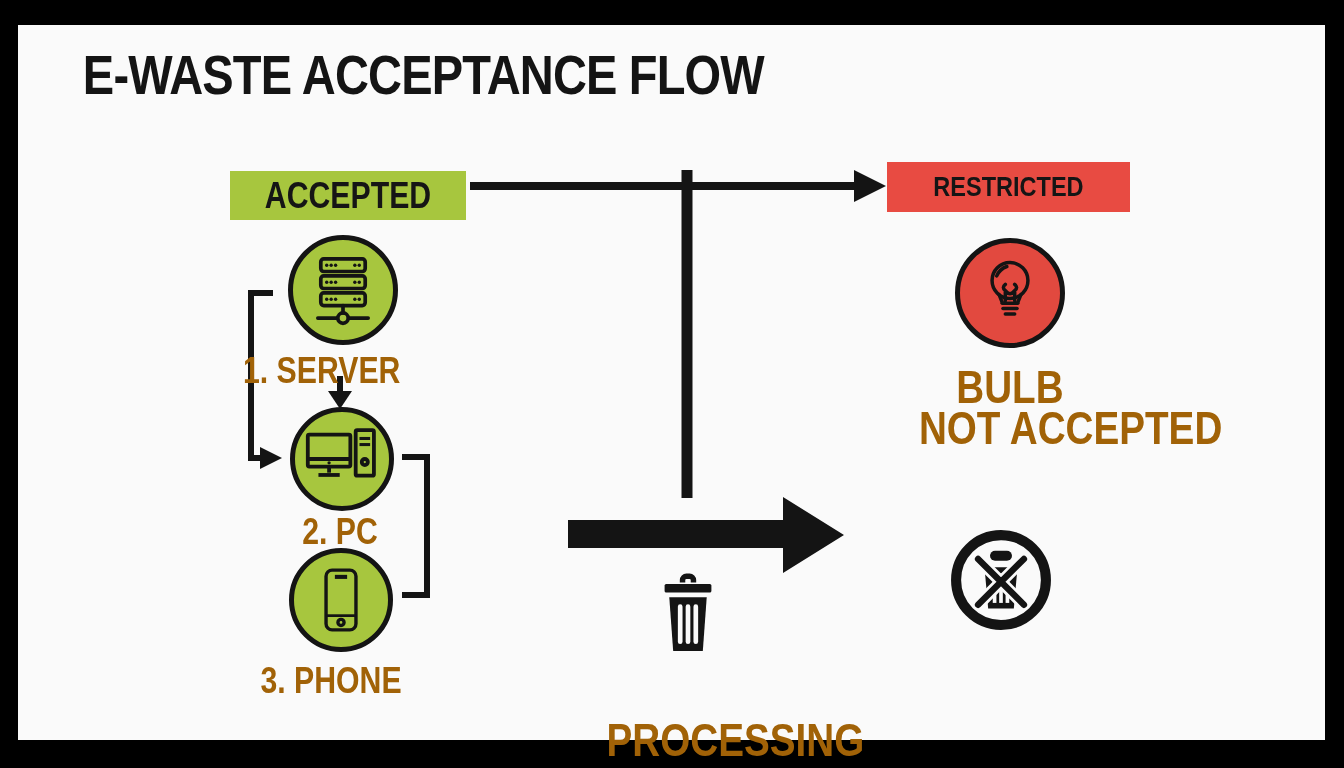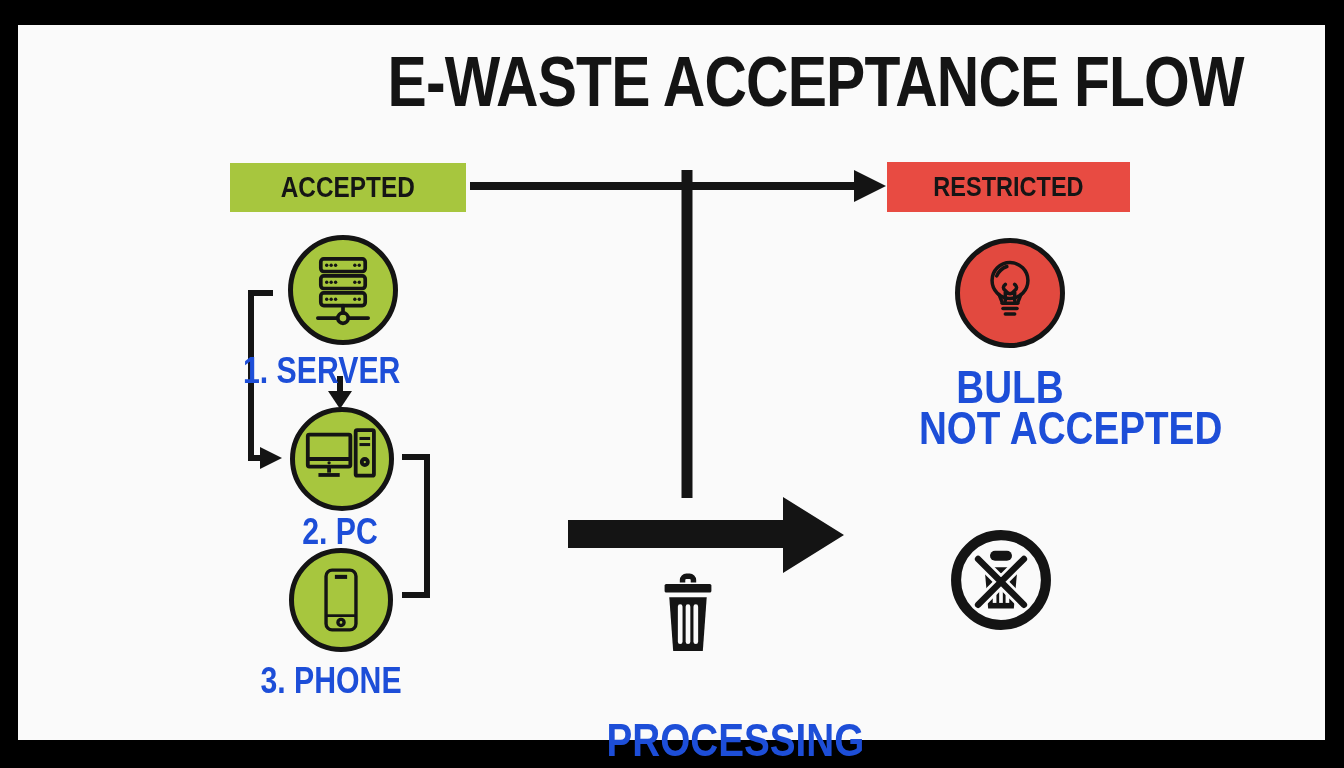--- a/index.html
+++ b/index.html
@@ -9,36 +9,36 @@
     background:#000; overflow:hidden;
     font-family:"Liberation Sans", sans-serif;
   }
   .board {
     position:absolute; left:18px; top:25px; width:1307px; height:715px;
     background:#fafafa;
   }
   .abs { position:absolute; }
   .cond { transform:scaleX(0.84); transform-origin:center; display:inline-block; white-space:nowrap; }
   .title {
-    left:0; top:22px; width:1307px; text-align:right;
-    font-size:70px; font-weight:bold; color:#141414; letter-spacing:-1px;
+    left:0; top:22px; width:1307px; text-align:left;
+    font-size:56px; font-weight:bold; color:#141414; letter-spacing:-1px;
     line-height:1;
   }
   .tag {
     display:flex; align-items:center; justify-content:center;
     font-weight:bold; color:#151515;
   }
-  .tag-accepted   { left:212px; top:138px; width:236px; height:49px; font-size:29px; }
+  .tag-accepted   { left:212px; top:146px; width:236px; height:49px; font-size:36px; }
   .tag-restricted { left:869px; top:137px; width:243px; height:50px; font-size:28px; }
   .circle {
     border-radius:50%; border:5px solid #141414;
     display:flex; align-items:center; justify-content:center;
   }
   .lbl {
-    text-align:center; font-weight:bold; color:#1d4ed8; line-height:1.05;
+    text-align:center; font-weight:bold; color:#a16207; line-height:1.05;
   }
   .lbl-item { font-size:36px; }
   .lbl-sub  { font-size:46px; }
   .overlay { left:0; top:0; }
   svg { display:block; }
 </style>
 </head>
 <body>
 
 <div class="canvas">

